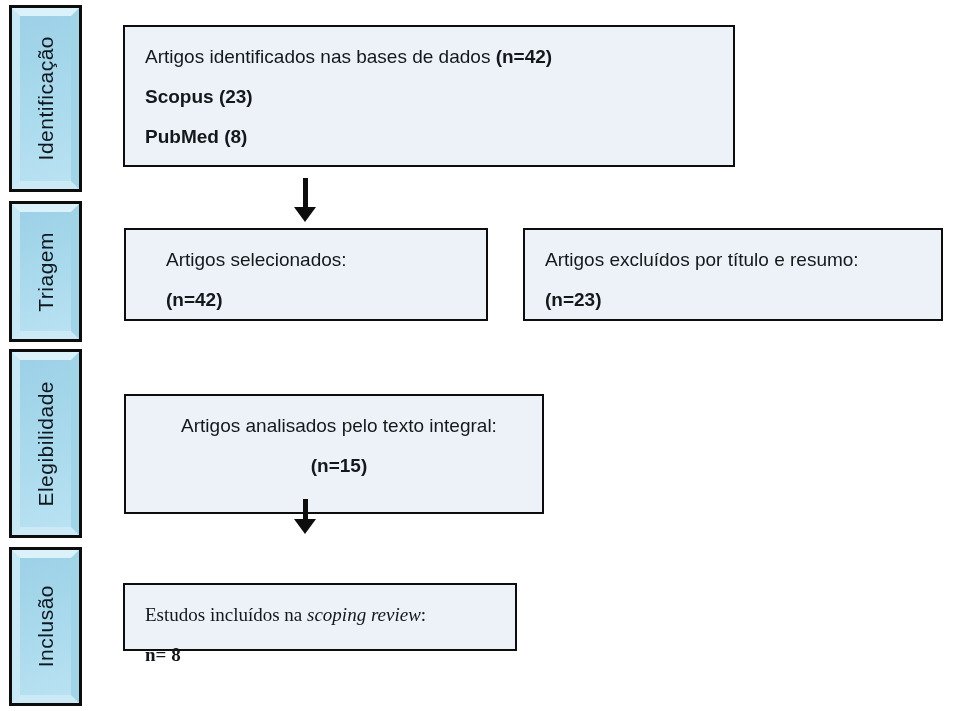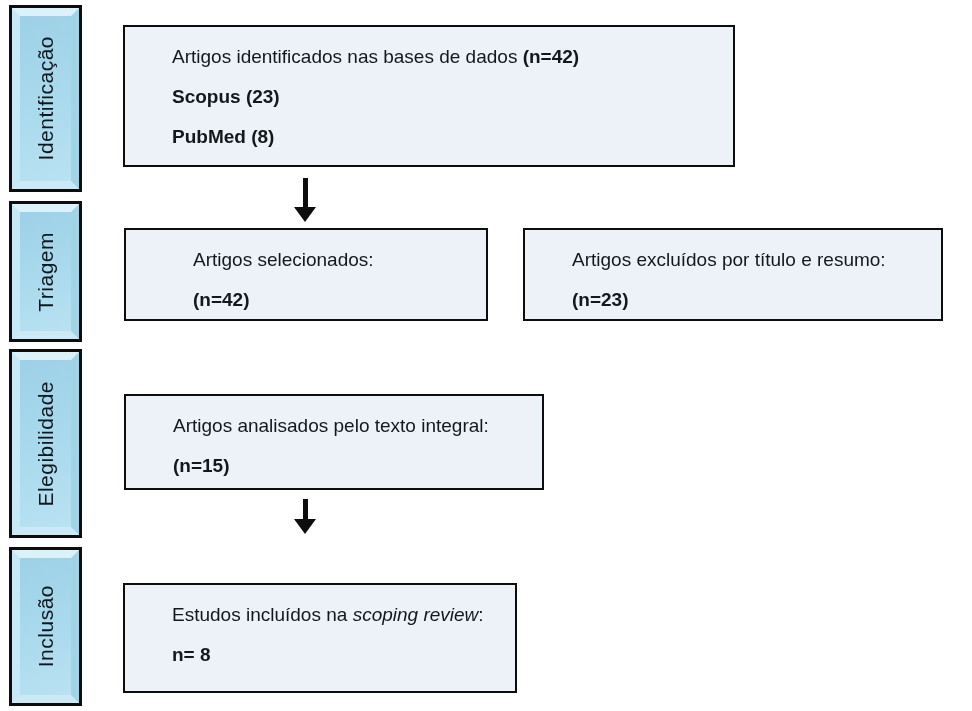--- a/index.html
+++ b/index.html
@@ -50,21 +50,21 @@
   
   .fbox {
     position: absolute;
     background: #edf2f8;
     border: 2px solid #0d0d0d;
     padding: 10px 10px 0 20px;
     font-size: 19px;
     line-height: 40px;
     color: #14181c;
   }
-  .fbox .line { white-space: nowrap; margin-left: 27px; }
+  .fbox .line { white-space: nowrap; }
   .fbox strong { font-weight: bold; }
   .fbox em { font-style: italic; }
 
   
   .arrow {
     position: absolute;
     display: flex;
     flex-direction: column;
     align-items: center;
   }
@@ -78,22 +78,22 @@
 
   
   #stage-identificacao { top: 5px;   height: 187px; }
   #stage-triagem       { top: 201px; height: 141px; }
   #stage-elegibilidade { top: 349px; height: 189px; }
   #stage-inclusao      { top: 547px; height: 159px; }
 
   #box-identified { left: 123px; top: 25px;  width: 612px; height: 142px; }
   #box-selected   { left: 124px; top: 228px; width: 364px; height: 93px; padding-left: 40px;  }
   #box-excluded   { left: 523px; top: 228px; width: 420px; height: 93px;  }
-  #box-fulltext   { left: 124px; top: 394px; width: 420px; height: 96px;  }
-  #box-included   { left: 123px; top: 583px; width: 394px; height: 110px;  }
+  #box-fulltext   { left: 124px; top: 394px; width: 420px; height: 120px; text-align: center;  }
+  #box-included   { left: 123px; top: 583px; width: 394px; height: 68px; font-family: Liberation Serif, serif;  }
 
   #arrow-1 { left: 294px; top: 178px; height: 44px; width: 22px; }
   #arrow-2 { left: 294px; top: 499px; height: 35px; width: 22px; }
 </style>
 </head>
 <body>
 
 <div class="canvas">
 
   <div class="stage" id="stage-identificacao">

